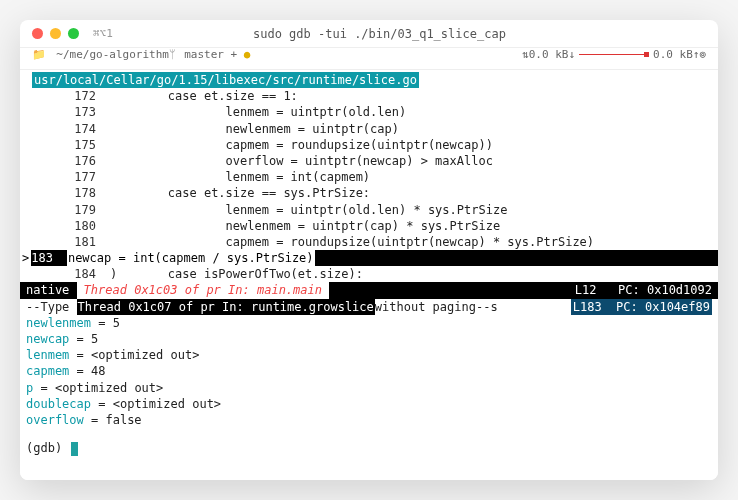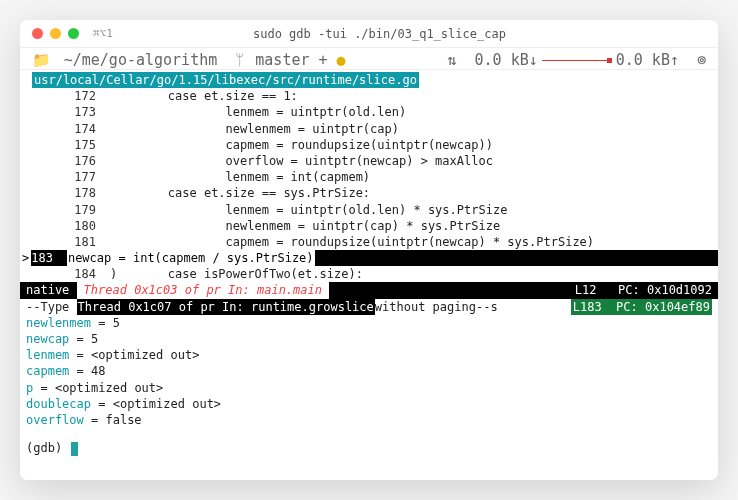--- a/index.html
+++ b/index.html
@@ -30,24 +30,23 @@
   .traffic { display: flex; gap: 7px; }
   .dot { width: 11px; height: 11px; border-radius: 50%; }
   .dot.red { background: #ff5f57; }
   .dot.yellow { background: #febc2e; }
   .dot.green { background: #28c840; }
   .shortcut { color: #999; font-size: 11px; margin-left: 6px; }
   .title { flex: 1; text-align: center; color: #555; font-size: 12px; }
   .toolbar {
     height: 22px;
     display: flex;
-    align-items: flex-end;
+    align-items: flex-start;
     padding: 0 12px;
-    gap: 18px;
-    font-size: 15px;
+    font-size: 11px;
     color: #666;
     border-bottom: 1px solid #eee;
   }
   .toolbar .spacer { flex: 1; }
   .folder-icon { color: #d97757; margin-right: 4px; }
   .branch-icon { color: #999; margin-right: 2px; }
   .branch-dot { color: #e0af00; }
   .net { display: flex; align-items: center; gap: 4px; }
   .net-bar { width: 70px; height: 1px; background: #d33; position: relative; }
   .net-bar::after { content:''; position:absolute; right:0; top:-2px; width:5px; height:5px; background:#d33; }
@@ -75,21 +74,21 @@
   .curline .codehl { background:#fff; color:#000; padding:0 1px; }
   .statusbar {
     background: #000; color:#fff; white-space: pre;
     display:flex; padding: 0 6px; text-align: center;
   }
   .statusbar .left { }
   .statusbar .mid { background:#fff; color:#ef4444; padding:0 7px;font-style:italic; }
   .statusbar .right { margin-left:auto; }
   .typel { white-space: pre; padding: 0 6px; display:flex; }
   .typel .mid { background:#000; color:#fff; padding:0 1px; }
-  .typel .right { margin-left:auto; background:#15803d; color:#fff; padding:0 2px; }
+  .typel .right { margin-left:auto; background:#0c4a6e; color:#fff; padding:0 2px; }
   .varline { white-space: pre; padding: 0 6px; }
   .var { color: #0e9aa7; }
   .prompt { padding: 0 6px; margin-top: 12px; }
   .cursor { display:inline-block; width:7px; height:14px; background:#20a0a0; vertical-align:middle; margin-left:2px; }
 </style>
 </head>
 <body>
 
 <div class="window">
   <div class="titlebar">

